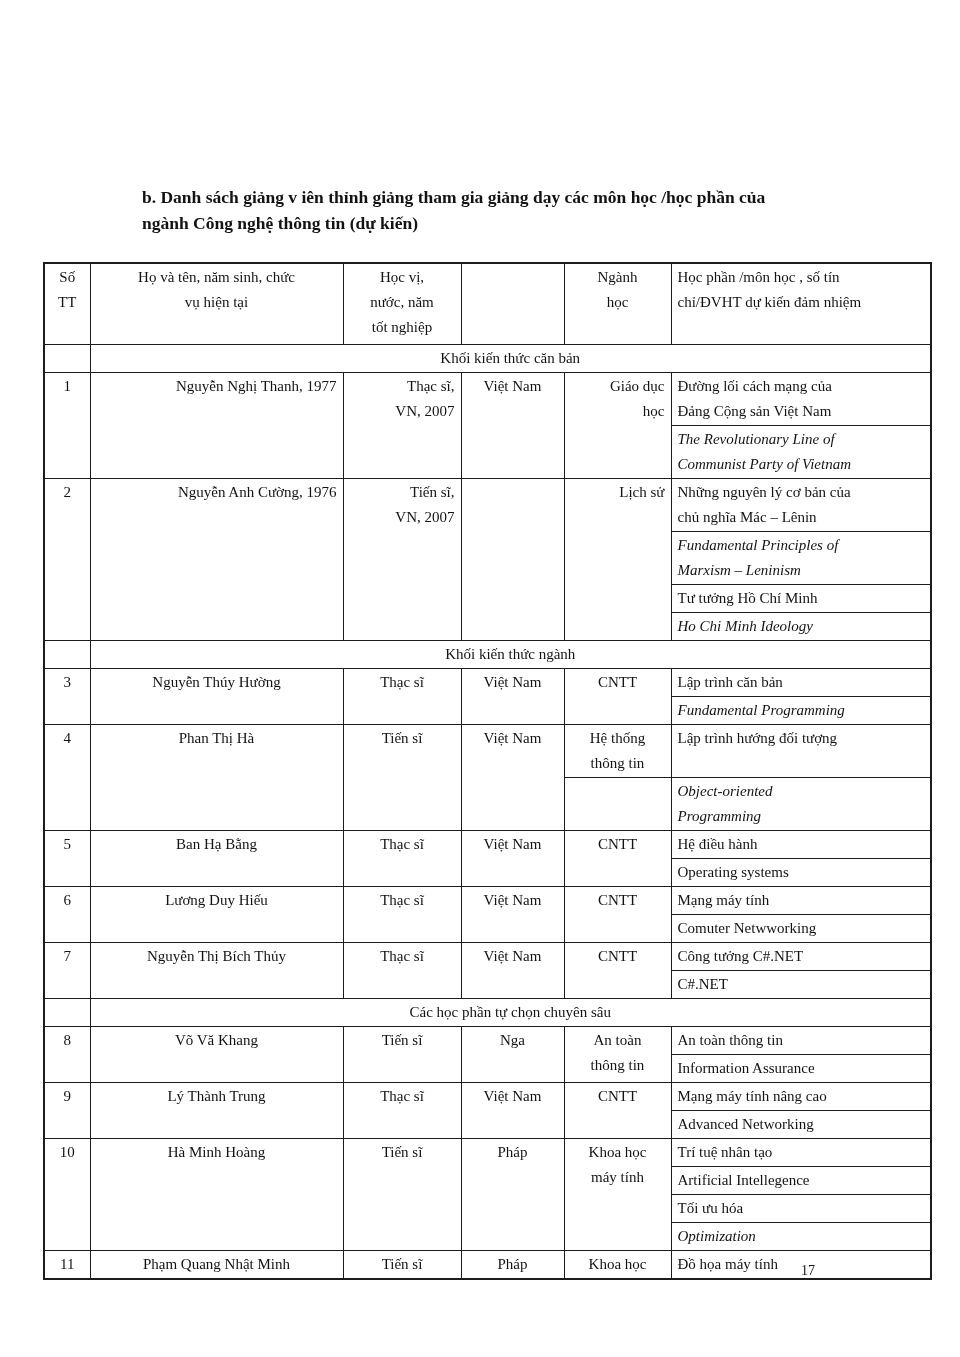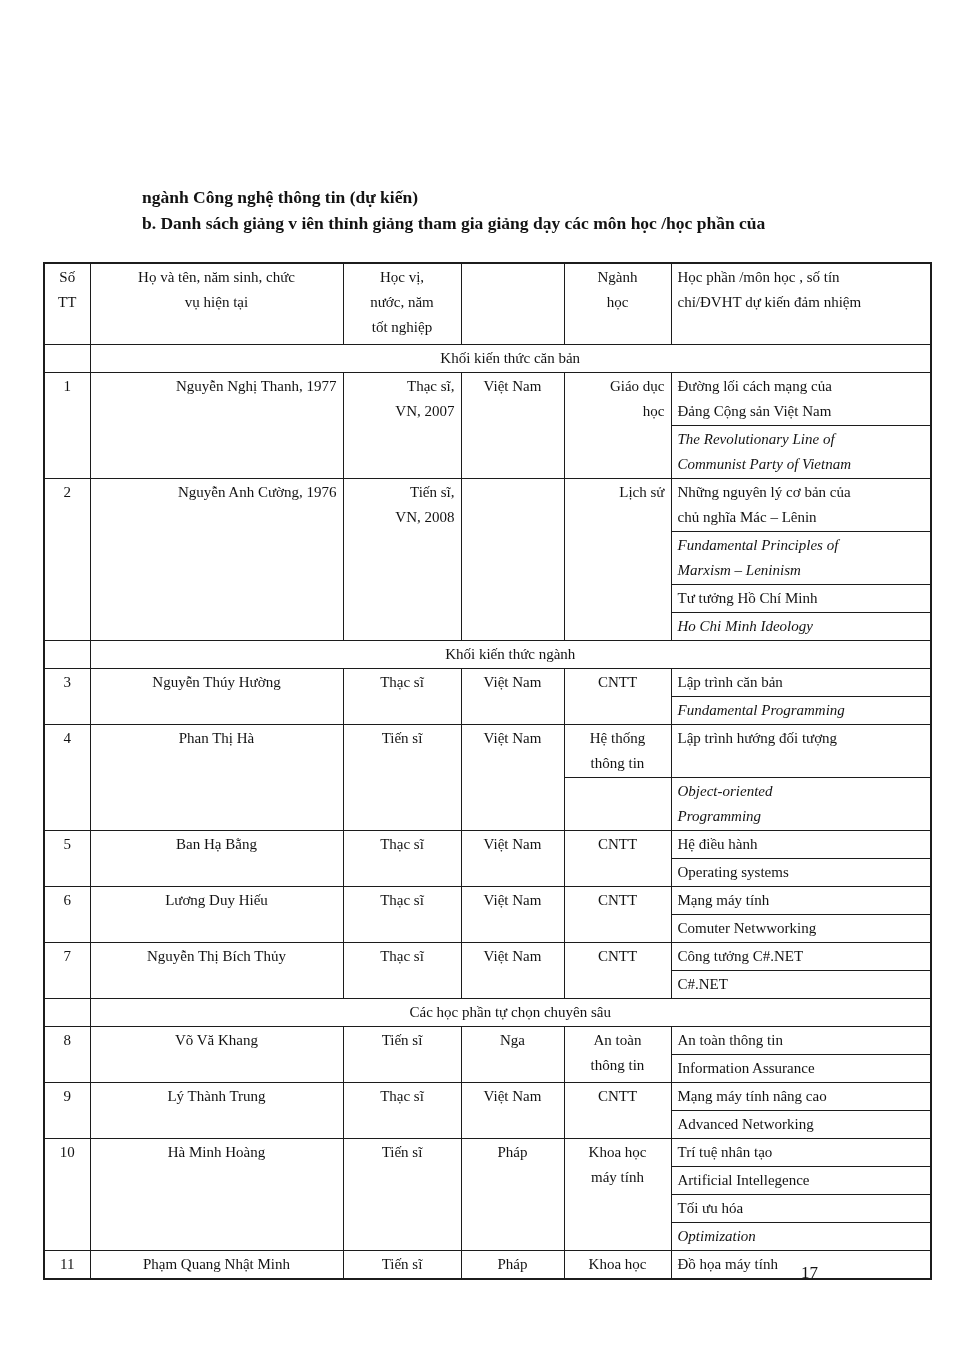--- a/index.html
+++ b/index.html
@@ -31,31 +31,31 @@
   .th-course{vertical-align:bottom;text-align:left;padding-bottom:3px;padding-left:9px;}
   .cell-stt{text-align:center;}
   .al-center{text-align:center;}
   .al-left{text-align:right;}
   .cell-course{text-align:left;padding-left:9px;margin-top:44px;}
   .italic{font-style:italic;}
   .vbottom{vertical-align:bottom;padding-bottom:2px;}
   .section-label{font-weight:bold;text-align:center;padding-left:12px;}
   .section-bold-italic{}
   .page-number{
-    position:absolute;top:1263px;left:801px;font-size:17px;
+    position:absolute;top:1263px;left:801px;font-size:14px;
   }
 </style>
 </head>
 <body>
 
 <div class="page">
 
   <div class="heading">
+    <div>b. Danh sách giảng v iên thỉnh giảng tham gia giảng dạy các môn học   /học phần của</div>
     <div>ngành Công nghệ thông tin (dự kiến)</div>
-    <div>b. Danh sách giảng v iên thỉnh giảng tham gia giảng dạy các môn học   /học phần của</div>
   </div>
 
   <table class="doc-table">
     <colgroup>
       <col style="width:46px">
         <col style="width:253px">
         <col style="width:118px">
       <col style="width:103px">
         <col style="width:107px">
         <col style="width:260px">
@@ -93,21 +93,21 @@
 Đảng Cộng sản Việt Nam</td>
         </tr>
         <tr class="lecturer-row">
           <td class="cell-course pre italic">The Revolutionary Line of
 Communist Party of Vietnam</td>
         </tr>
         <tr class="lecturer-row">
           <td class="cell-stt pre" rowspan="4">2</td>
           <td class="pre al-left" rowspan="4">Nguyễn Anh Cường, 1976</td>
           <td class="pre al-left" rowspan="4">Tiến sĩ,
-VN, 2008</td>
+VN, 2007</td>
           <td class="pre al-center" rowspan="4"></td>
           <td class="pre al-left" rowspan="4">Lịch sử</td>
           <td class="cell-course pre">Những nguyên lý cơ bản của
 chủ nghĩa Mác – Lênin</td>
         </tr>
         <tr class="lecturer-row">
           <td class="cell-course pre italic">Fundamental Principles of
 Marxism – Leninism</td>
         </tr>
         <tr class="lecturer-row">

